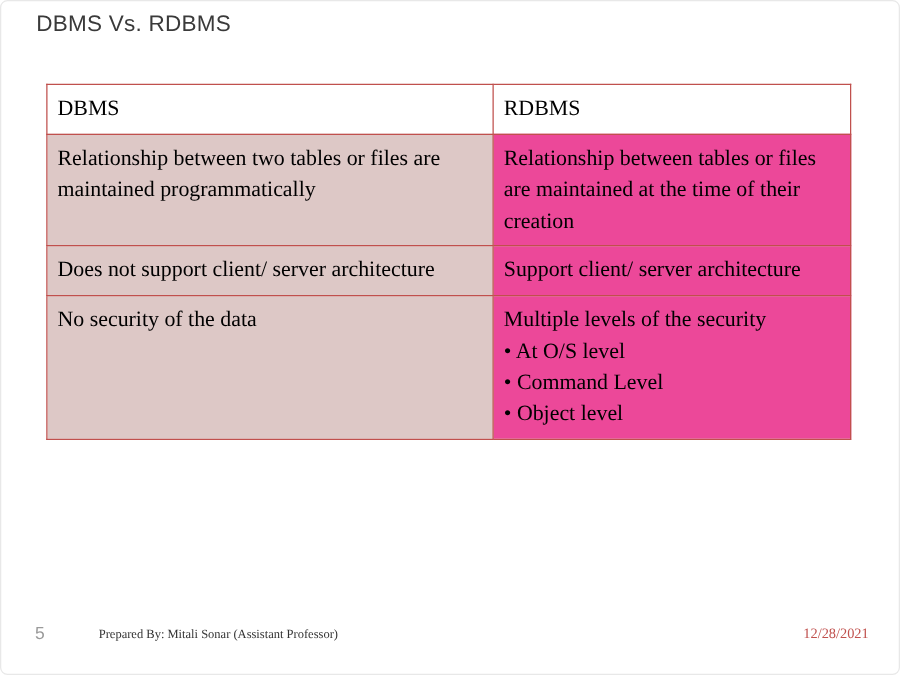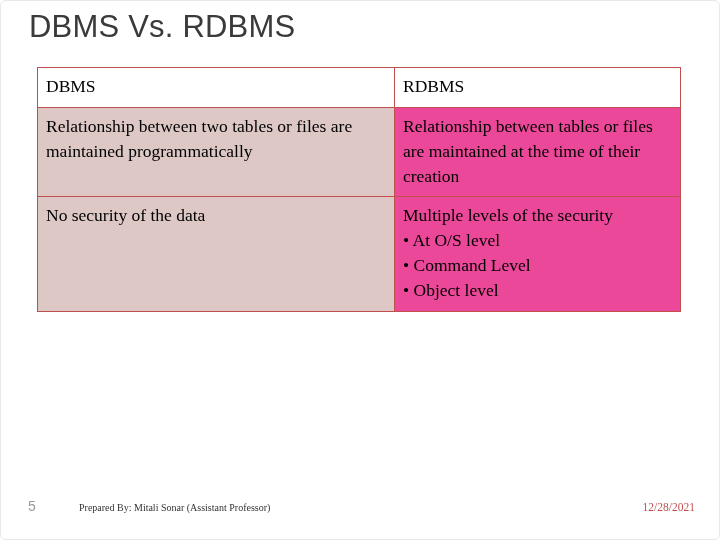--- a/index.html
+++ b/index.html
@@ -21,21 +21,21 @@
     height: 540px;
     background: #ffffff;
     box-sizing: border-box;
     border: 1px solid #e8e8e8;
     border-radius: 6px;
   }
   .title {
     position: absolute;
     left: 28px;
     top: 8px;
-    font-size: 31px;
+    font-size: 18px;
     color: #3a3a3a;
     font-family: "Liberation Sans", sans-serif;
     font-weight: normal;
     letter-spacing: 0.2px;
   }
   table.cmp {
     position: absolute;
     left: 36px;
     top: 66px;
     width: 644px;
@@ -112,20 +112,28 @@
 
     <tr>
       <td class="left">
         <span class="cellline">Relationship between two tables or files are maintained programmatically</span>
       </td>
       <td class="right">
         <span class="cellline">Relationship between tables or files are maintained at the time of their creation</span>
       </td>
     </tr>
 
+    <tr>
+      <td class="left">
+        <span class="cellline">Does not support client/ server architecture</span>
+      </td>
+      <td class="right">
+        <span class="cellline">Support client/ server architecture</span>
+      </td>
+    </tr>
 
     <tr>
       <td class="left">
         <span class="cellline">No security of the data</span>
       </td>
       <td class="right">
         <span class="cellline">Multiple levels of the security</span>
         <span class="cellline">• At O/S level</span>
         <span class="cellline">• Command Level</span>
         <span class="cellline">• Object level</span>

